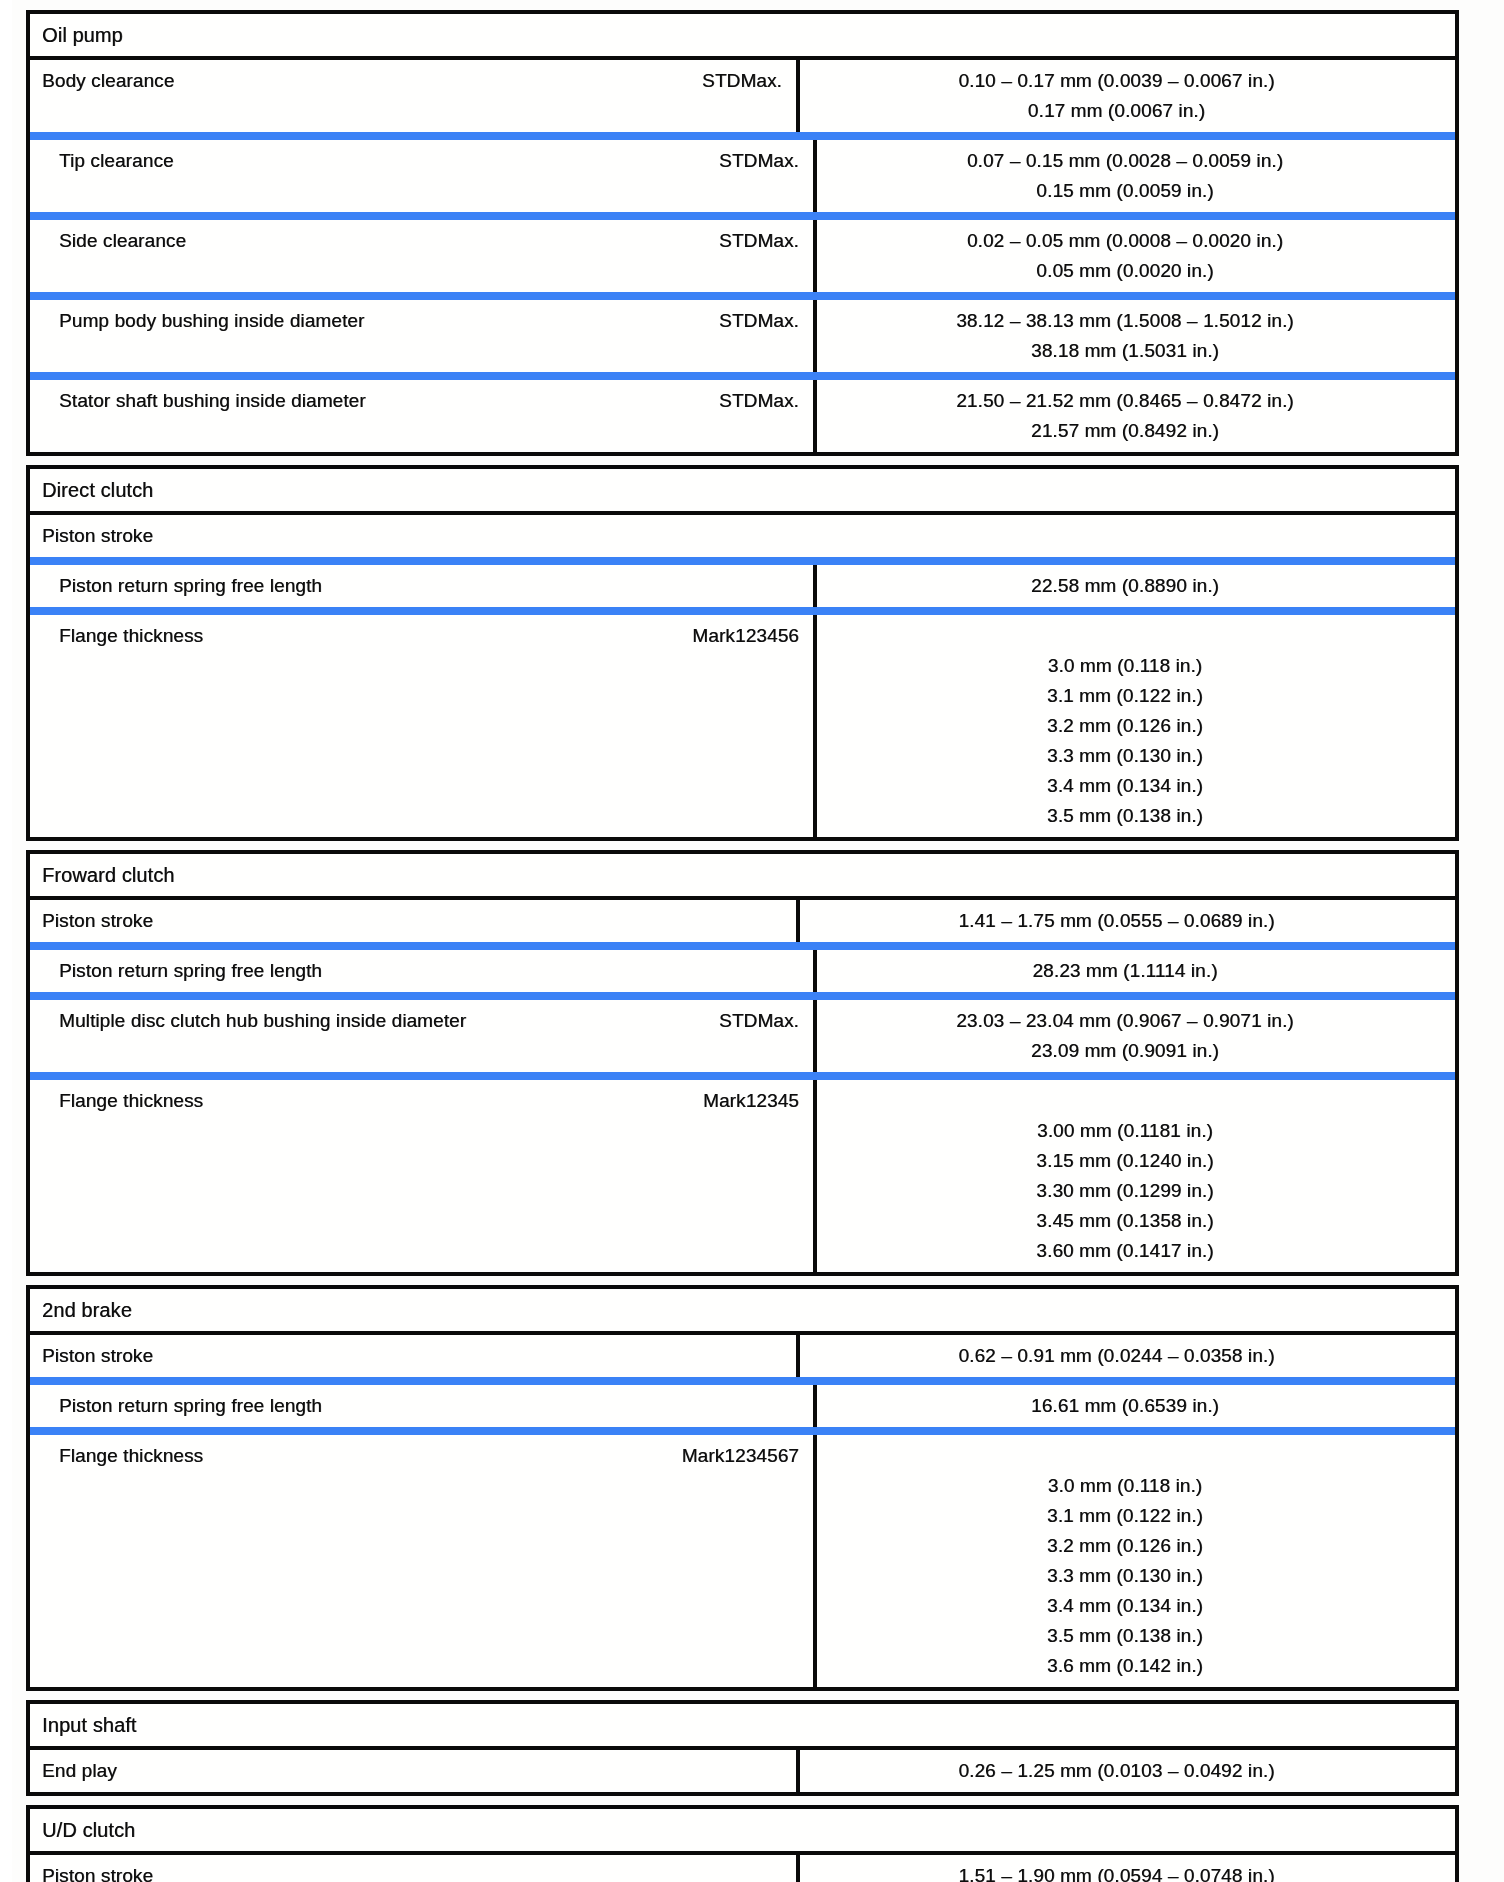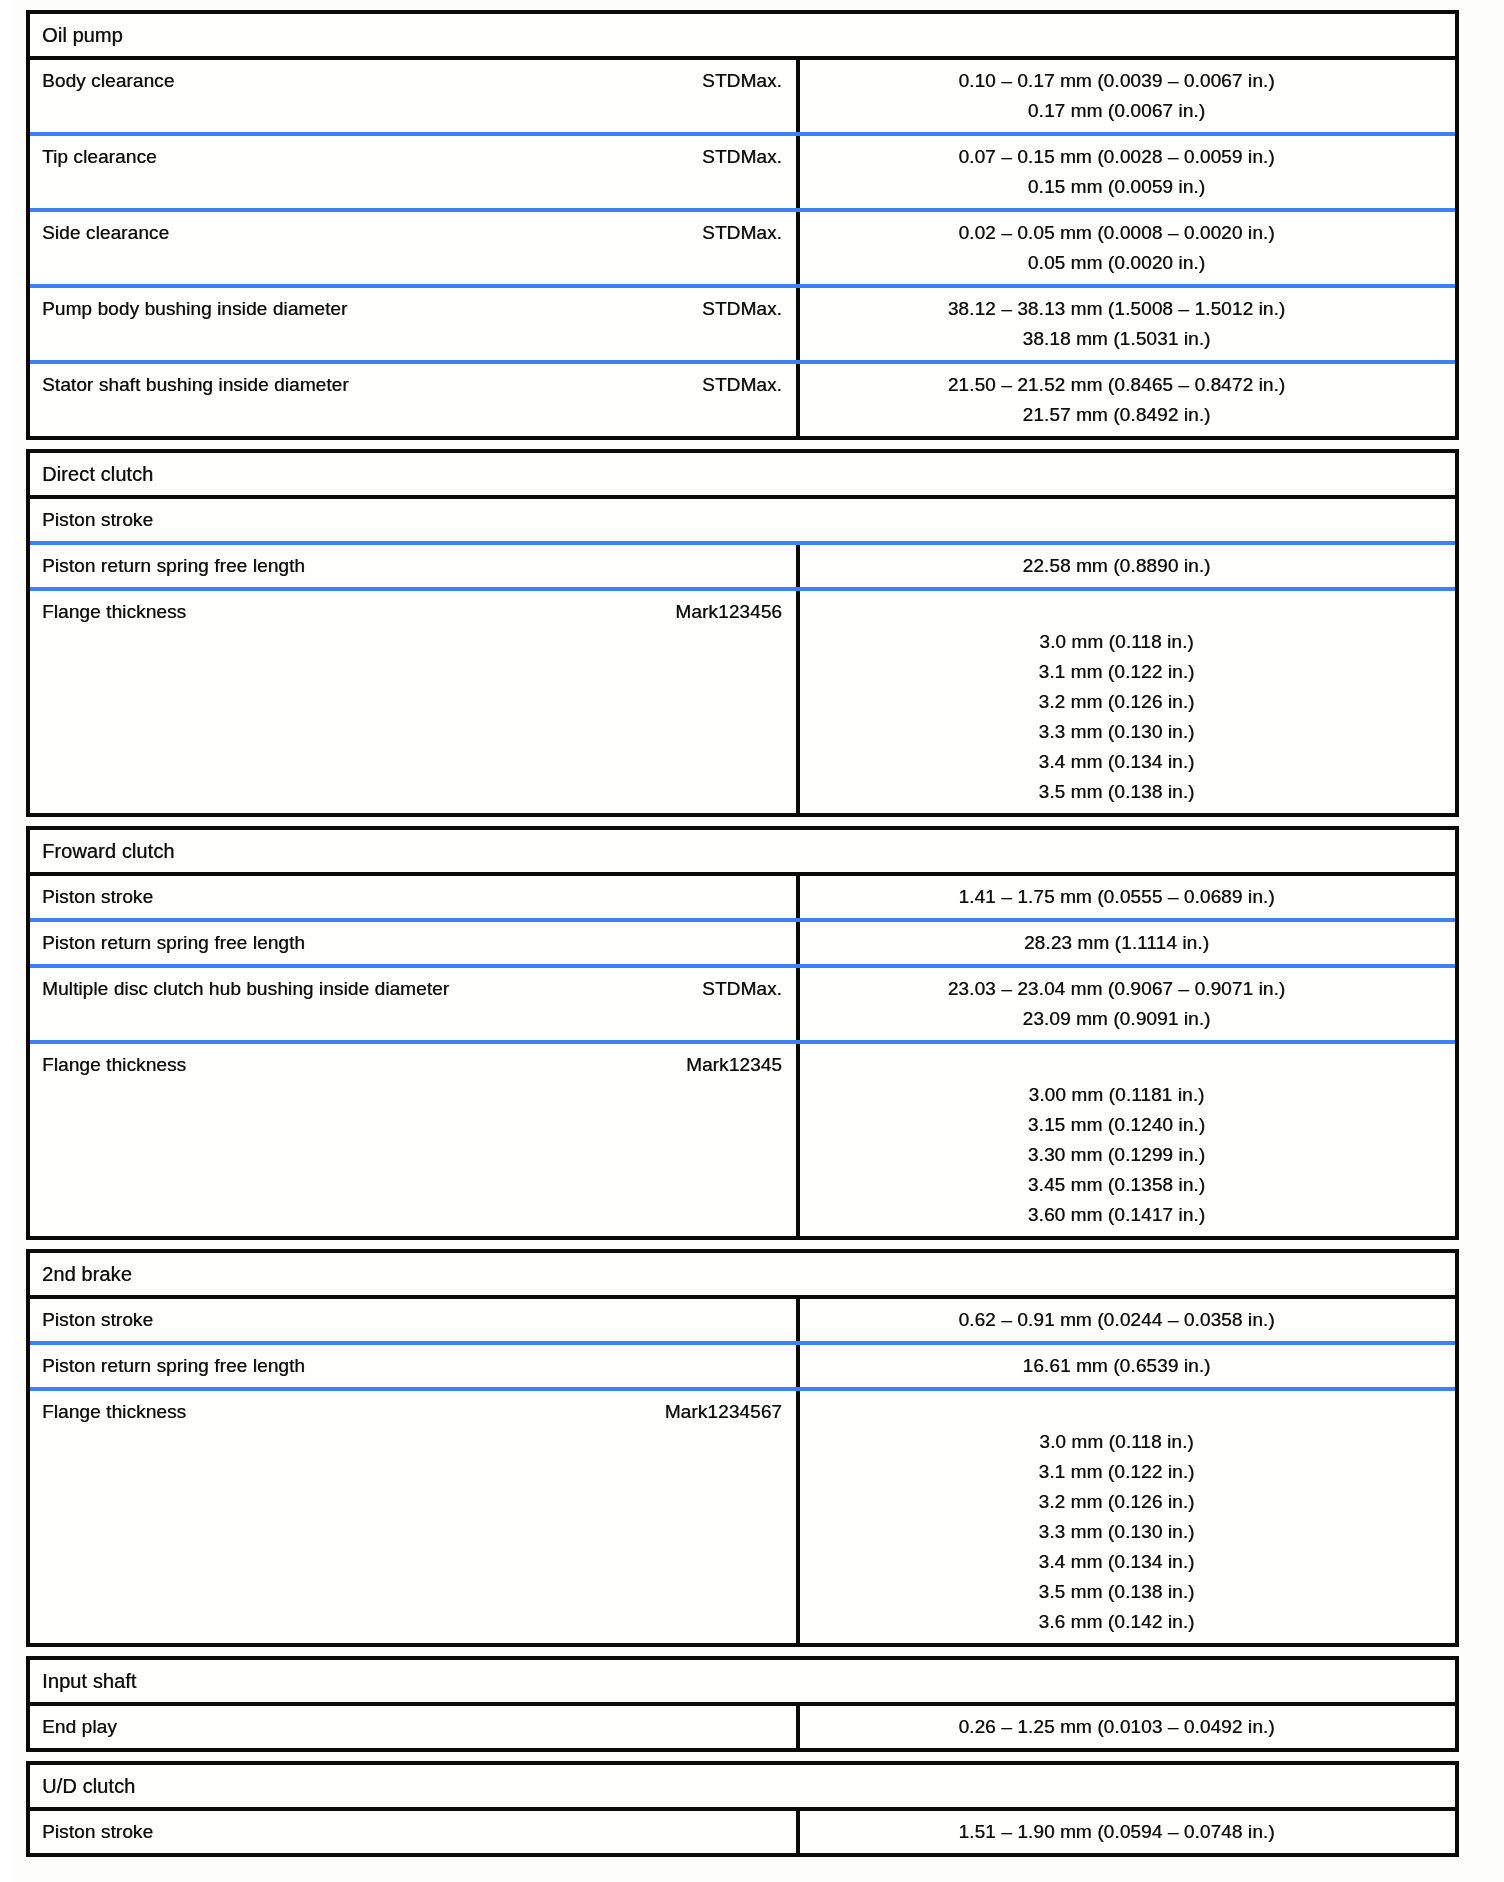--- a/index.html
+++ b/index.html
@@ -16,21 +16,21 @@
 
   .sec { border:4px solid #0a0a0a; background:#fffffe; margin-bottom:9px; }
   .sec-title {
     height:42px; display:flex; align-items:center;
     padding:0 12px; font-size:20px;
     text-shadow:0.5px 0.2px 0 rgba(10,10,10,0.7);
   }
   .sec-body { border-top:4px solid #0a0a0a; }
 
   .row { display:flex; align-items:flex-start; font-size:19px; }
-  .row + .row { border-top:4px solid #3b82f6; }
+  .row + .row { border-top:8px solid #3b82f6;padding-left:17px; }
 
   .cell-l {
     flex:0 0 766px; width:766px;
     display:flex; justify-content:space-between; align-items:flex-start;
     padding:6px 14px 6px 12px;
   }
   .cell-r {
     flex:1 1 auto; border-left:4px solid #0a0a0a;
     padding:6px 30px 6px 8px;
     display:flex; flex-direction:column; justify-content:flex-start;

